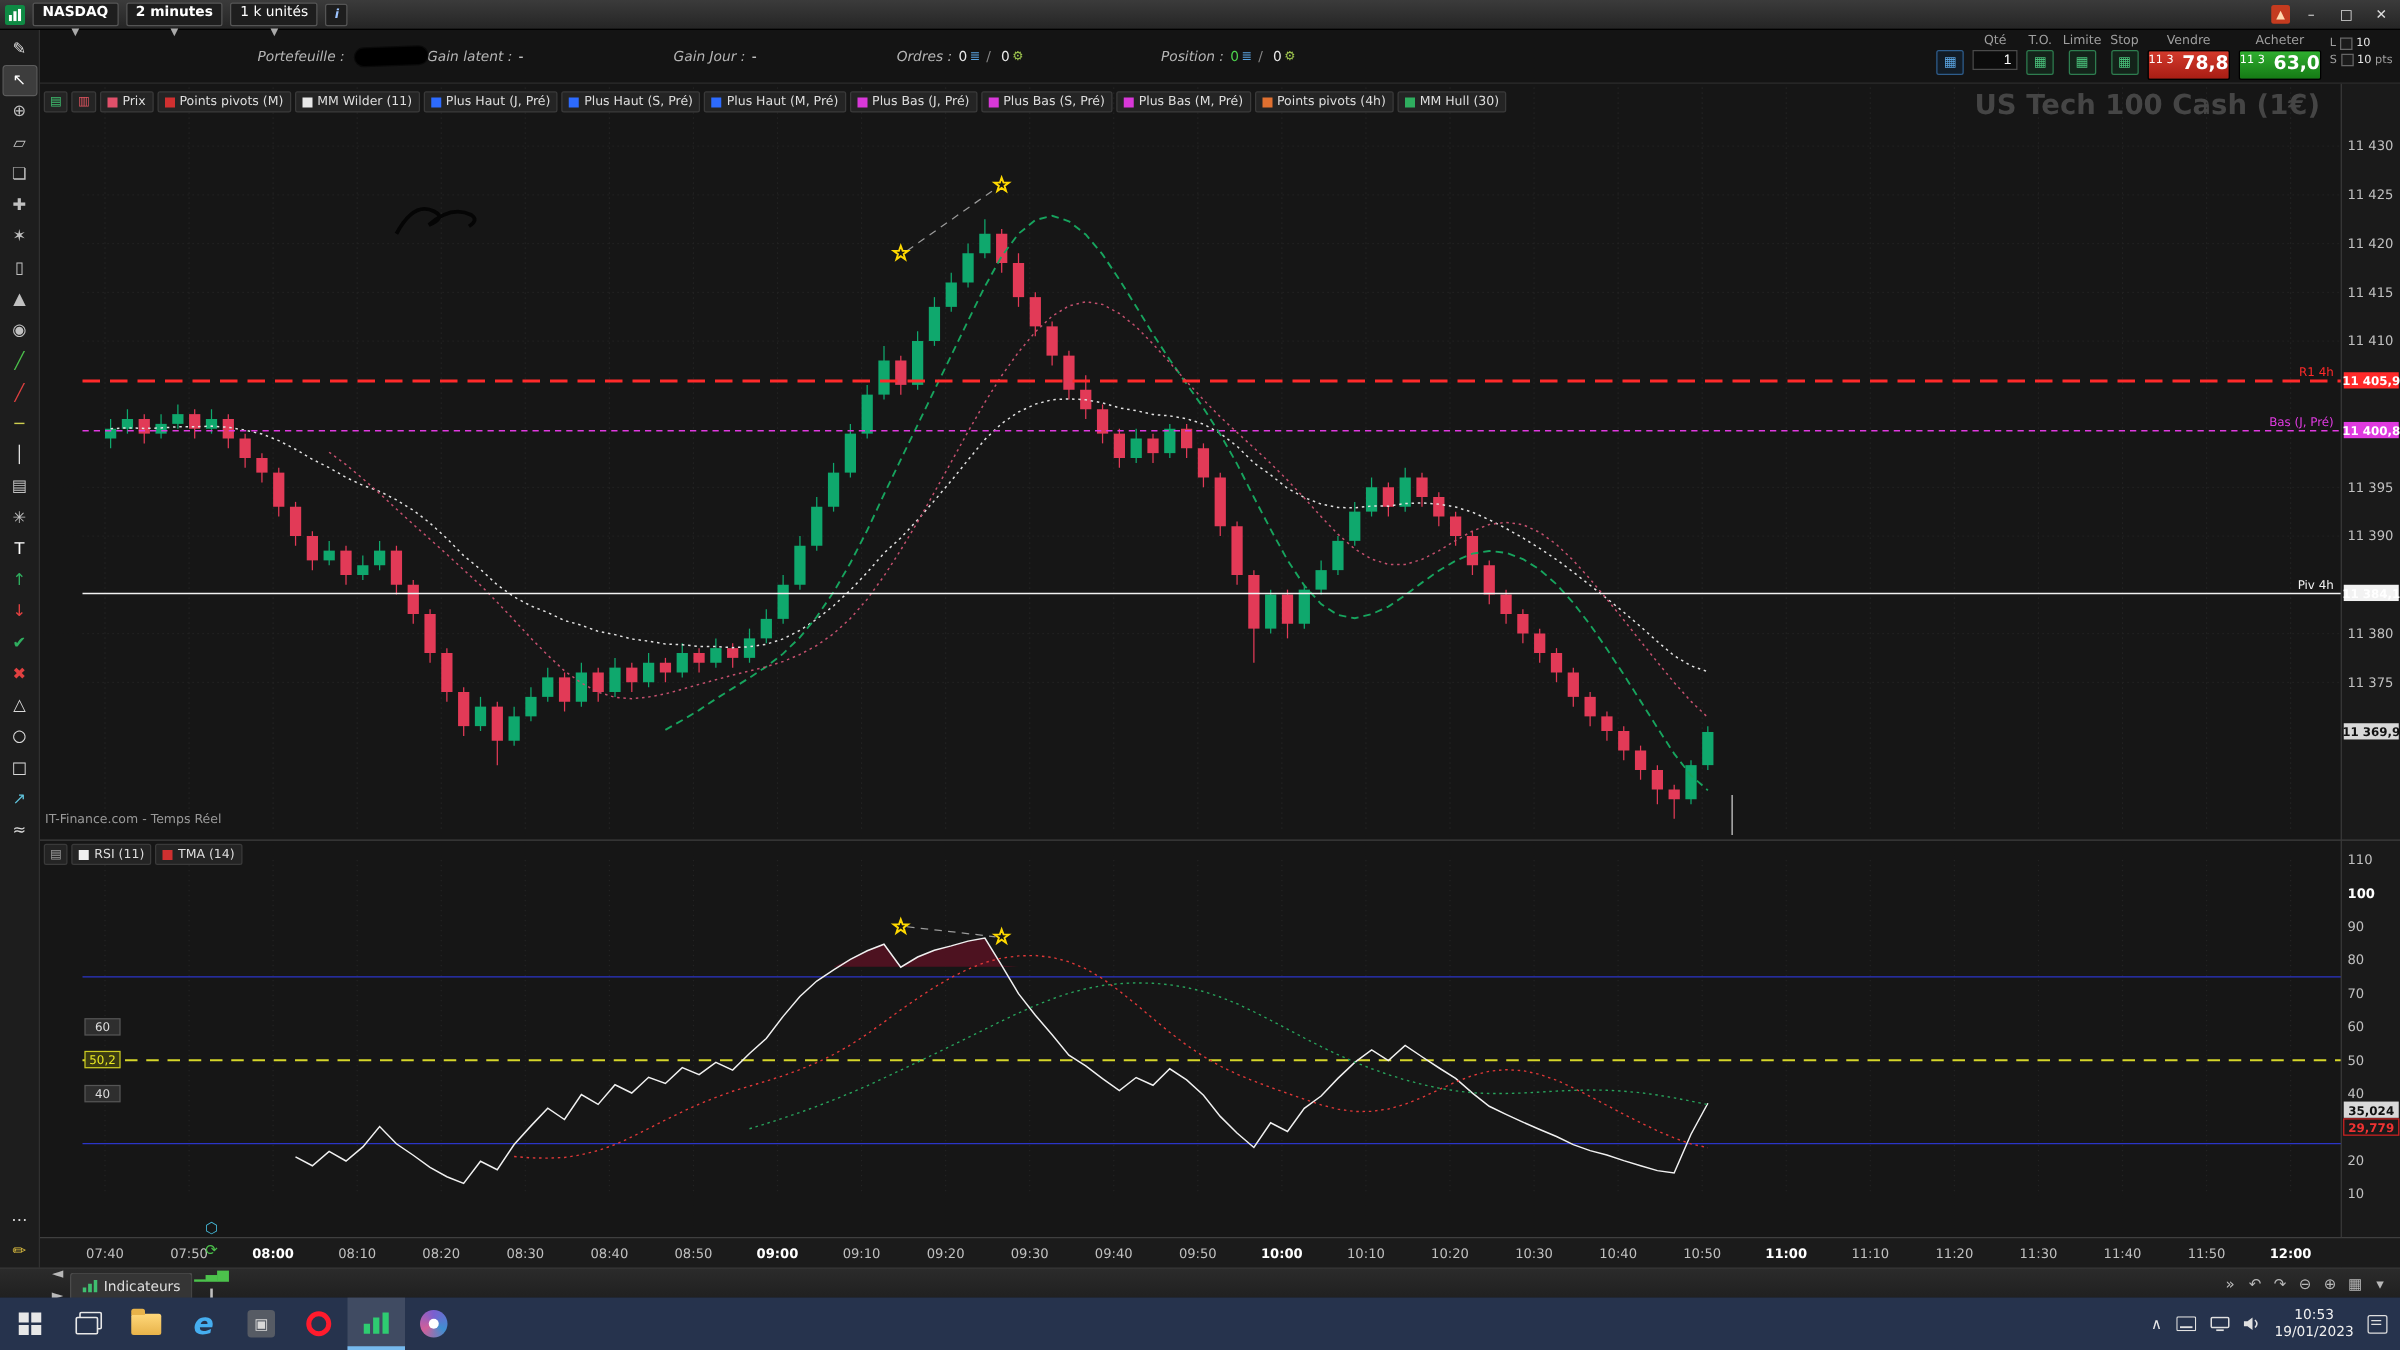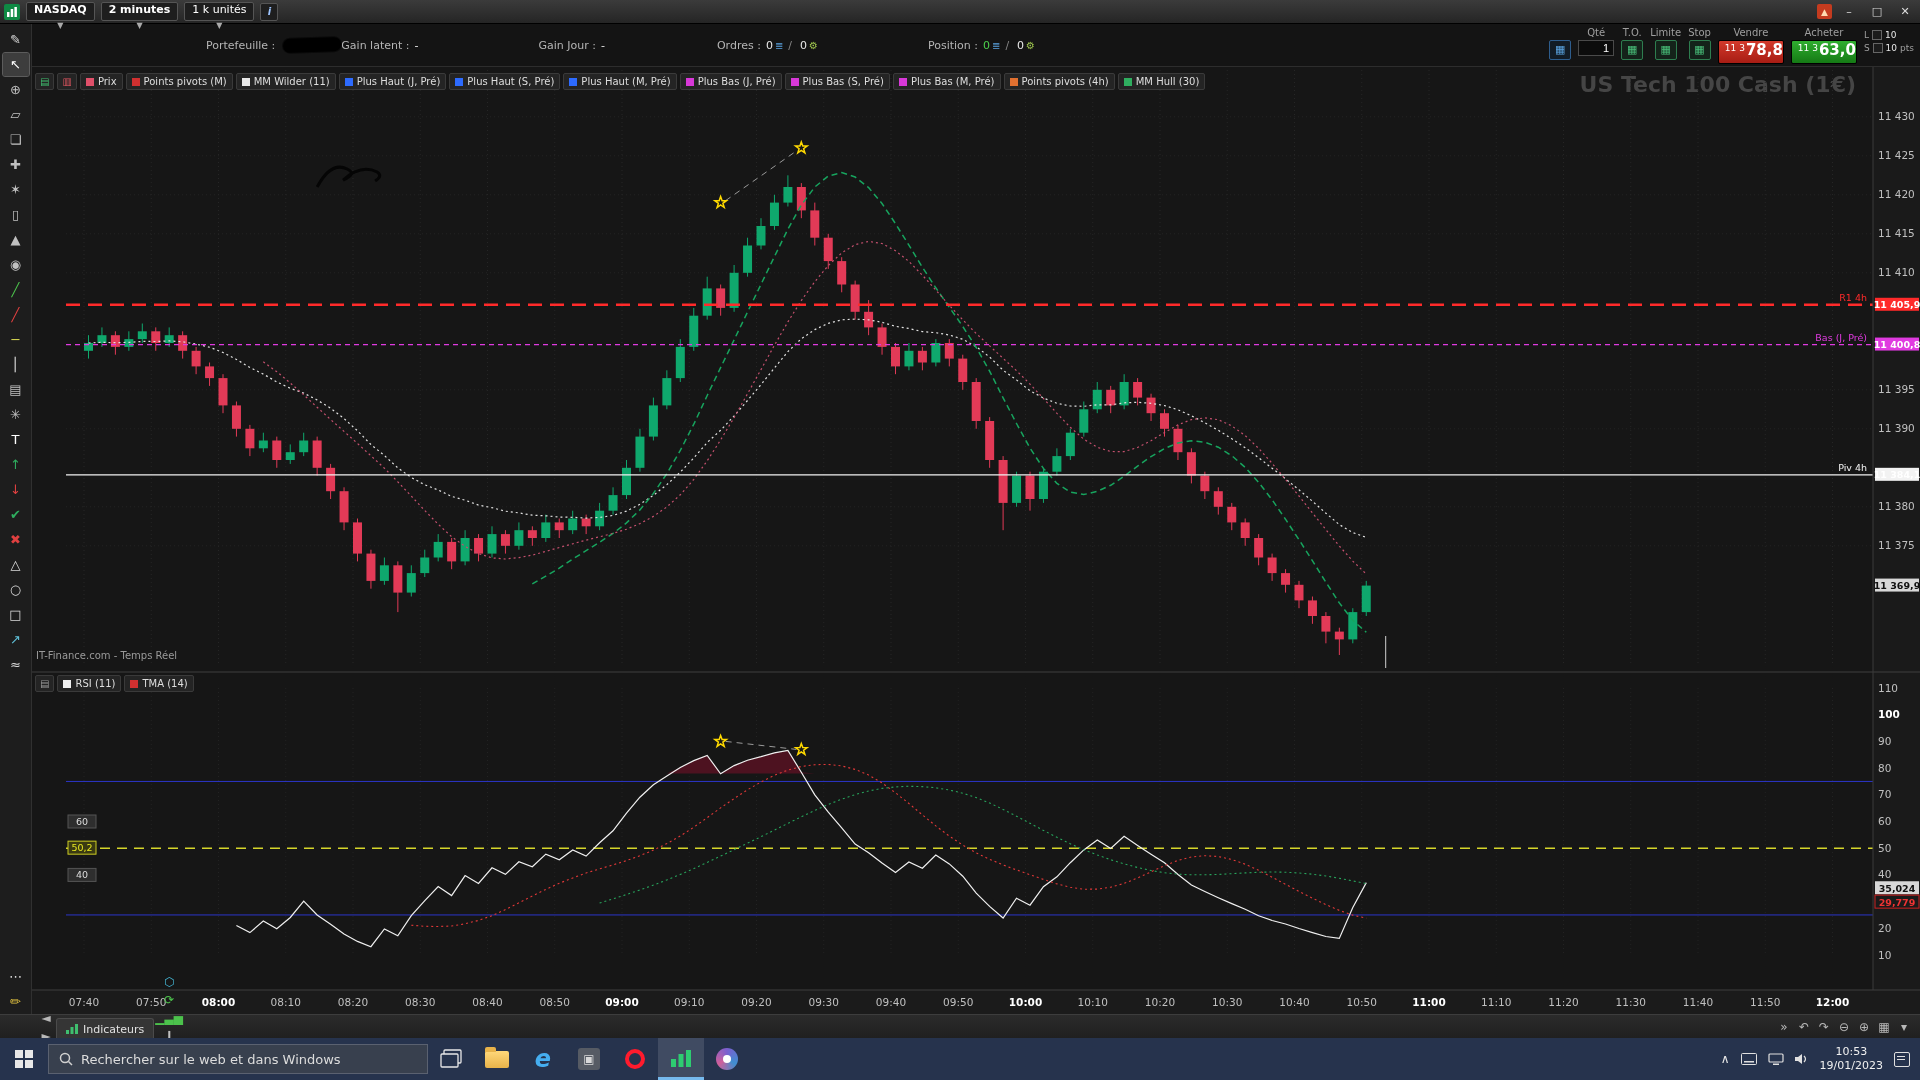--- a/index.html
+++ b/index.html
@@ -18,35 +18,35 @@
   .tb-info{width:16px;height:16px;border:1px solid #555;border-radius:2px;background:#1e1e1e;color:#9ec5ff;
     font-size:10px;display:flex;align-items:center;justify-content:center;font-style:italic;font-weight:bold;}
   #titlebar .spacer{flex:1;}
   .broker-logo{width:15px;height:15px;background:#c43b1f;border-radius:2px;display:flex;align-items:center;justify-content:center;
     color:#ffd9b0;font-size:9px;font-weight:bold;}
   .win-btn{width:22px;height:18px;display:flex;align-items:center;justify-content:center;font-size:11px;color:#ddd;}
 
   
   #header{position:absolute;left:32px;top:24px;right:0;height:42px;background:#141414;border-bottom:1px solid #2d2d2d;
     display:flex;align-items:center;font-size:11px;color:#b5b5b5;z-index:25;}
-  .h-label{white-space:nowrap;}
+  .h-label{white-space:nowrap;font-style:italic;}
   .h-val{color:#e8e8e8;margin-left:5px;}
   .redacted{display:inline-block;width:58px;height:14px;background:#000;border-radius:8px;margin-left:8px;
     transform:rotate(-2deg);box-shadow:0 0 0 1px #0a0a0a;}
   .mini-ic{font-size:10px;margin:0 2px;}
   .hsep{color:#888;margin:0 3px;}
   
   #trade-panel{margin-left:auto;display:flex;align-items:flex-start;gap:7px;padding-right:6px;}
   .tp-col{display:flex;flex-direction:column;align-items:center;gap:2px;font-size:10px;color:#9f9f9f;}
   .tp-iconbox{width:20px;height:18px;border:1px solid #2e7d4f;background:#14231a;border-radius:2px;
     color:#49c07a;font-size:11px;display:flex;align-items:center;justify-content:center;}
   .tp-iconbox.blue{border-color:#2e5d8d;color:#5aa3e0;background:#121c26;}
   .tp-input{width:36px;height:16px;background:#0c0c0c;border:1px solid #4a4a4a;color:#fff;font-size:11px;
     text-align:right;padding:0 4px;box-sizing:border-box;}
-  .price-btn{width:64px;height:22px;border-radius:2px;display:flex;align-items:baseline;justify-content:flex-end;
+  .price-btn{width:64px;height:22px;border-radius:2px;display:flex;align-items:baseline;justify-content:space-between;
     gap:1px;color:#fff;border:1px solid #000;}
   .price-btn .sm{font-size:9px;align-self:flex-start;margin-top:2px;}
   .price-btn .big{font-size:15px;font-weight:bold;}
   .sell{background:linear-gradient(#d33a2c,#a81d14);}
   .buy{background:linear-gradient(#2fae2f,#157a15);}
   .ls-col{display:flex;flex-direction:column;gap:3px;font-size:9px;color:#9f9f9f;margin-top:3px;}
   .ls-row{display:flex;align-items:center;gap:3px;}
   .ls-chk{width:8px;height:8px;border:1px solid #666;background:#1c1c1c;display:inline-block;}
   .ls-val{color:#e8e8e8;}
 
@@ -695,27 +695,20 @@
 
   <div id="taskbar">
     <div id="tb-start">
       <span class="start-grid">
           <span></span>
           <span></span>
           <span></span>
           <span></span>
         </span>
     </div>
-    <div id="tb-search">
-      <svg width="14" height="14">
-          <circle cx="6" cy="6" r="4.5" fill="none" stroke="#d0d0d0" stroke-width="1.5"></circle>
-          <line x1="9.5" y1="9.5" x2="13" y2="13" stroke="#d0d0d0" stroke-width="1.5"></line>
-        </svg>
-      <span>Rechercher sur le web et dans Windows</span>
-    </div>
     <div id="tb-apps">
         <div class="tb-app">
           <svg width="22" height="20">
             <rect x="4" y="1" width="17" height="13" rx="1" fill="none" stroke="#e8e8e8" stroke-width="1.3"></rect>
             <rect x="1" y="5" width="17" height="13" rx="1" fill="#26334d" stroke="#e8e8e8" stroke-width="1.3"></rect>
           </svg>
         </div>
         <div class="tb-app">
           <span class="folder-ic"></span>
         </div>

